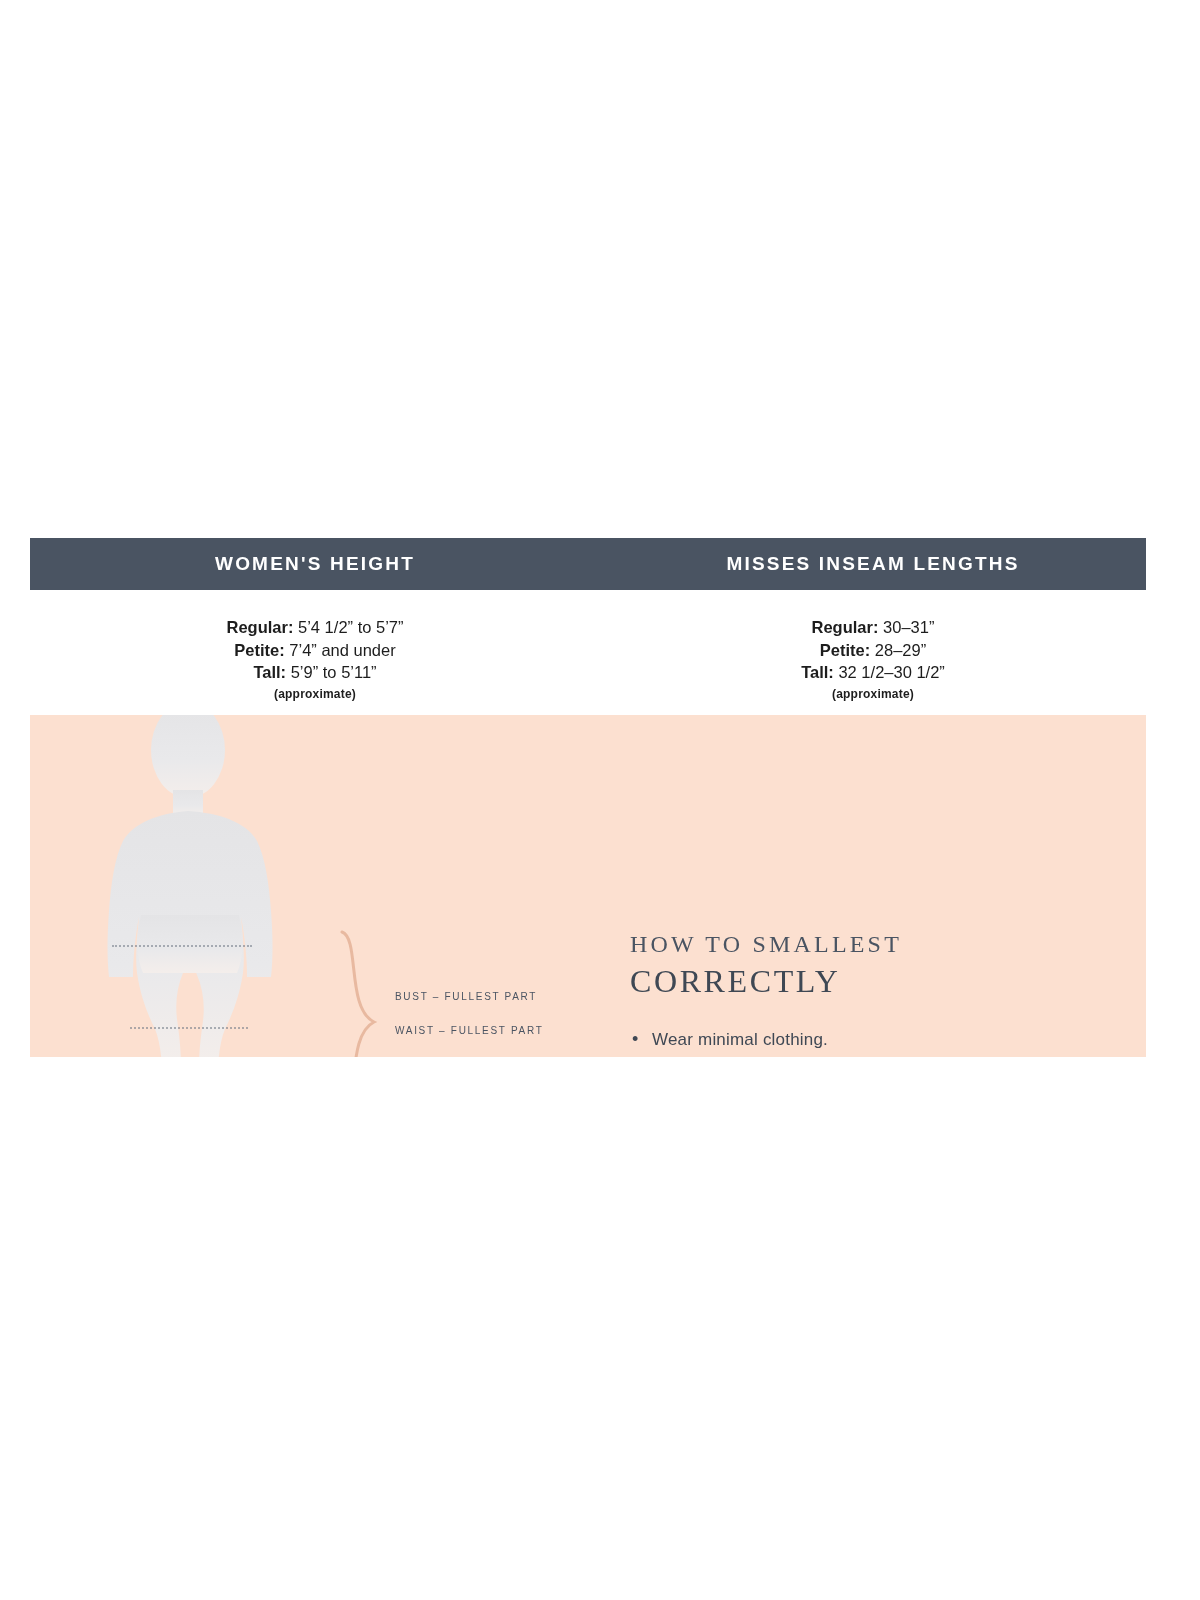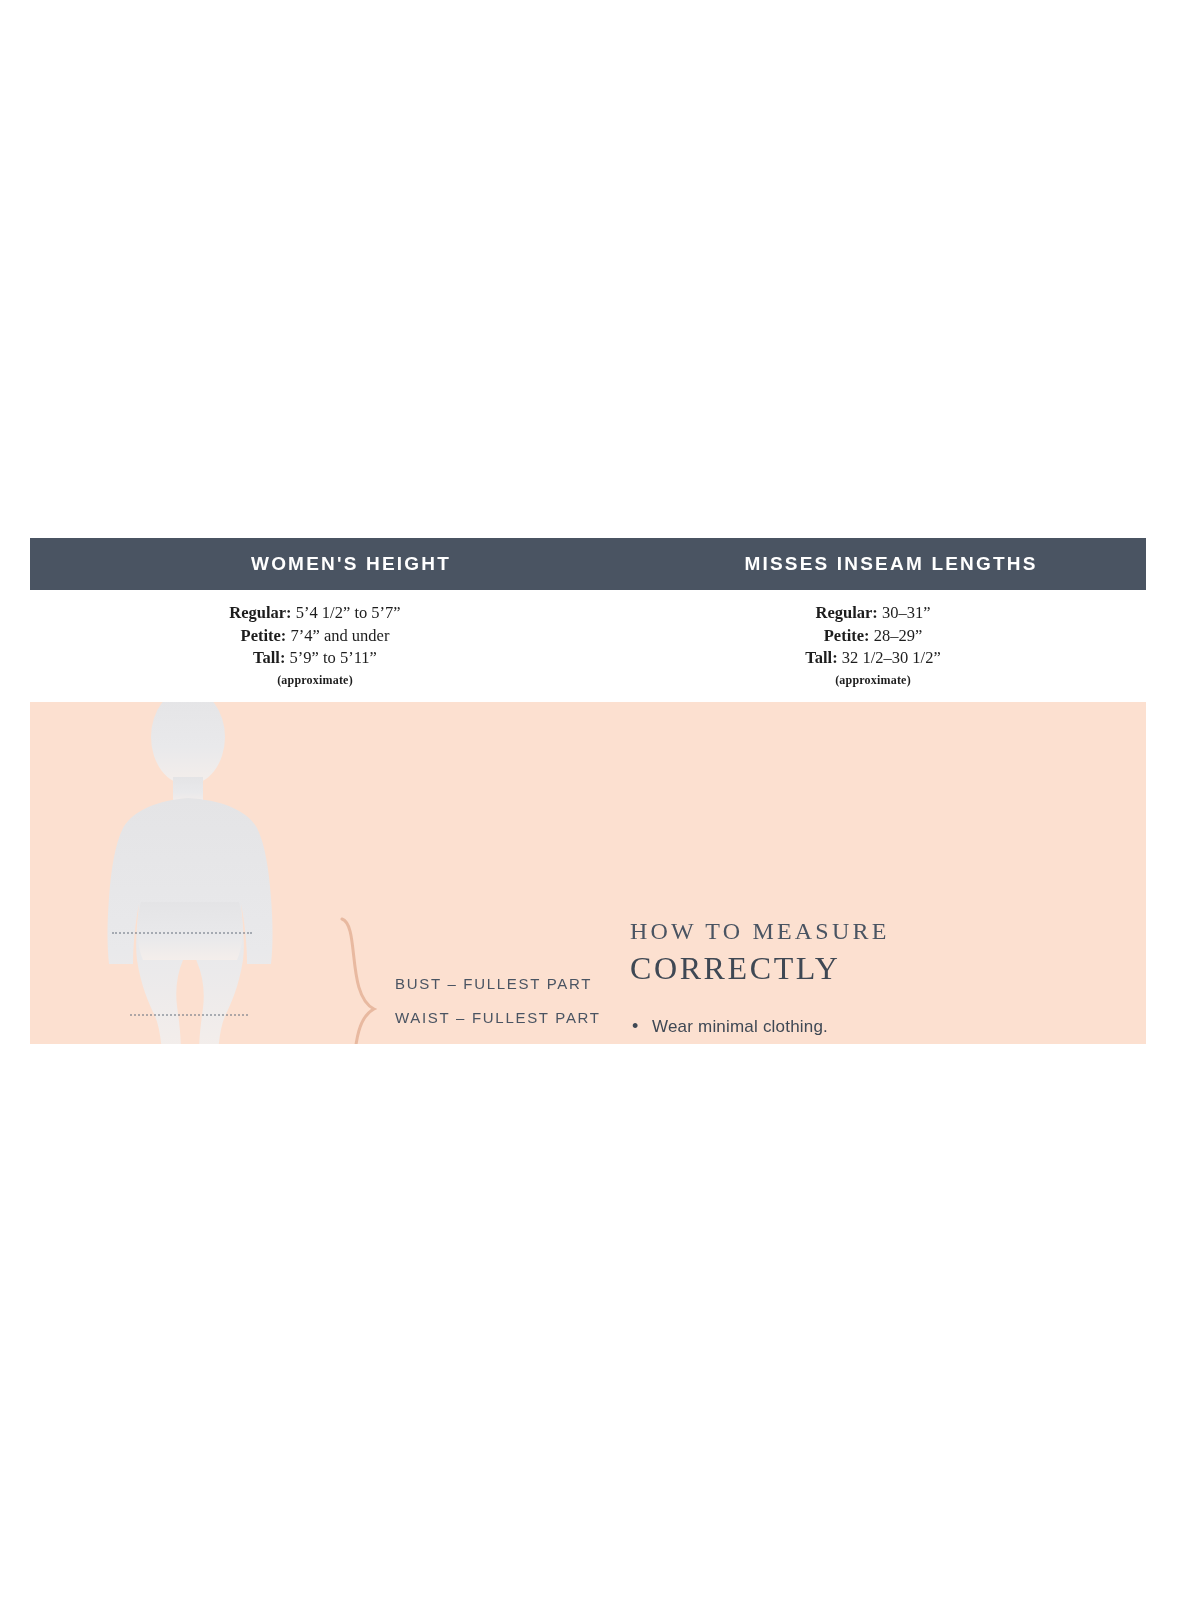--- a/index.html
+++ b/index.html
@@ -21,43 +21,41 @@
     left: 30px;
     top: 538px;
     width: 1116px;
   }
 
   
   .header-bar {
     background: #4a5462;
     height: 52px;
     display: flex;
-    padding-left: 36px;
   }
   .header-cell {
     flex: 1 1 0;
     display: flex;
     align-items: center;
     justify-content: center;
   }
   .header-cell.first { flex: 0 0 570px; }
   .header-cell span {
     color: #ffffff;
     font-size: 19px;
     font-weight: bold;
     letter-spacing: 2.2px;
     white-space: nowrap;
   }
 
   
   .info-row {
     background: #ffffff;
     display: flex;
-    padding: 12px 0 14px 0;
-    font-family: Liberation Serif, serif;
+    padding: 26px 0 14px 0;
   }
   .info-cell {
     flex: 1 1 0;
     text-align: center;
     color: #1d1d1d;
   }
   .info-cell.first { flex: 0 0 570px; }
   .info-line {
     font-size: 16.5px;
     line-height: 22.5px;
@@ -108,21 +106,21 @@
   }
 
   
   .labels {
     position: absolute;
     left: 365px;
     top: 265px;
   }
   .label-item {
     color: #4a5462;
-    font-size: 15px;
+    font-size: 10px;
     letter-spacing: 1.7px;
     line-height: 34px;
     white-space: nowrap;
   }
 
   
   .howto {
     position: absolute;
     left: 600px;
     top: 215px;
@@ -263,21 +261,21 @@
       <path d="M6 2 C 24 8, 10 78, 38 92 C 10 106, 24 176, 6 183" fill="none" stroke="#e8b9a0" stroke-width="3" stroke-linecap="round"></path>
     </svg>
 
     <div class="labels">
       <div class="label-item">BUST – FULLEST PART</div>
       <div class="label-item">WAIST – FULLEST PART</div>
       <div class="label-item">HIP – FULLEST PART</div>
     </div>
 
     <div class="howto">
-      <div class="howto-title-small">HOW TO MEASURE</div>
+      <div class="howto-title-small">HOW TO SMALLEST</div>
       <div class="howto-title-big">CORRECTLY</div>
       <ul class="howto-list">
         <li>Wear minimal clothing.</li>
 
       </ul>
     </div>
 
   </div>
 </div>
 

